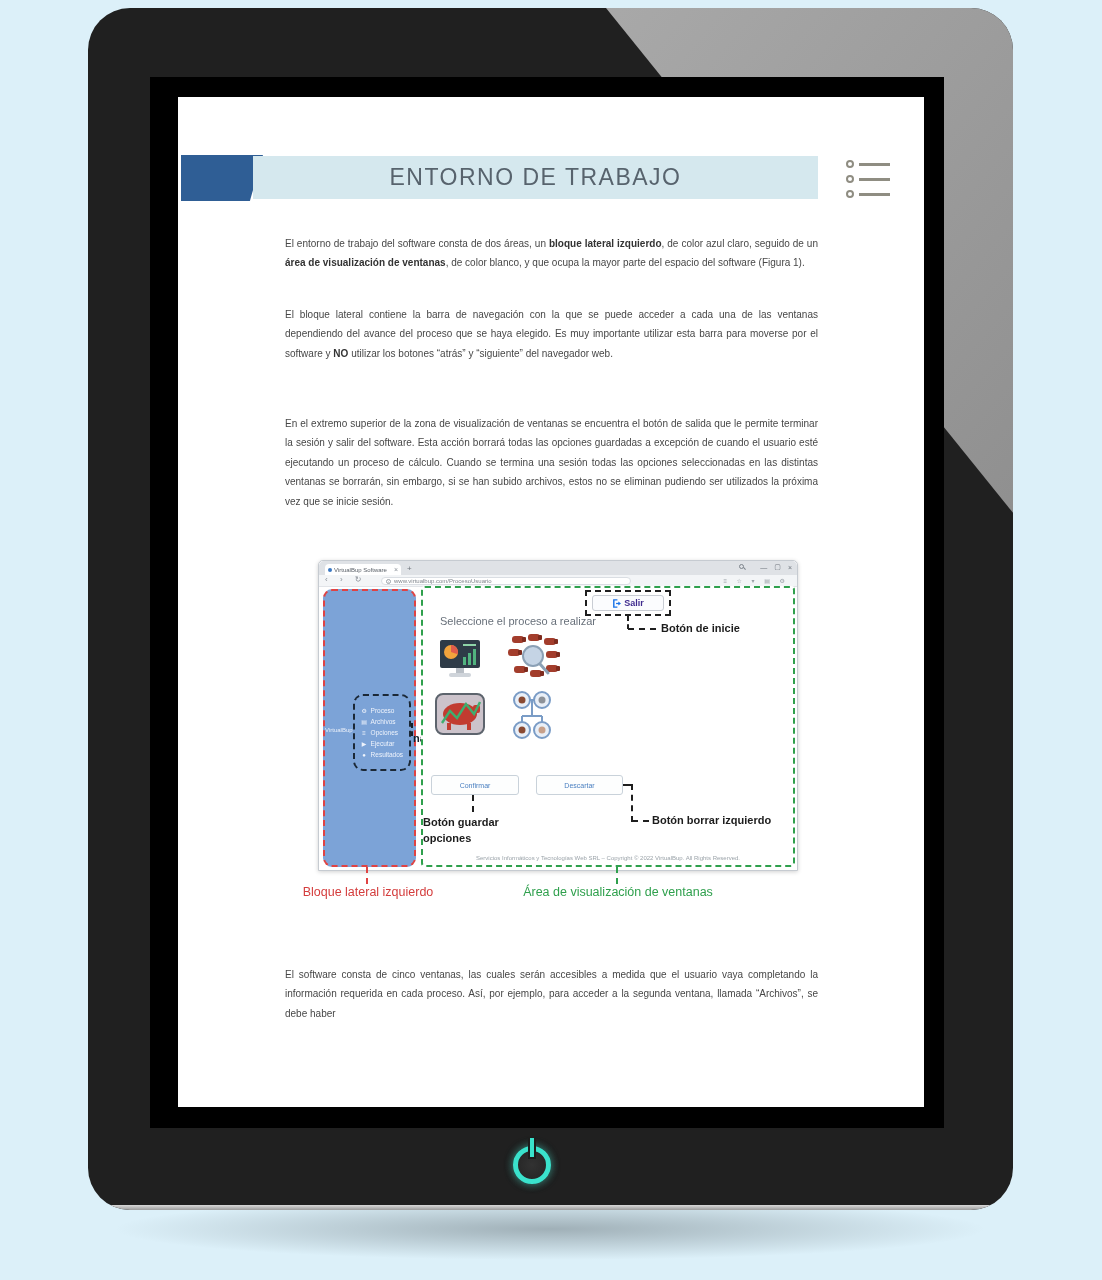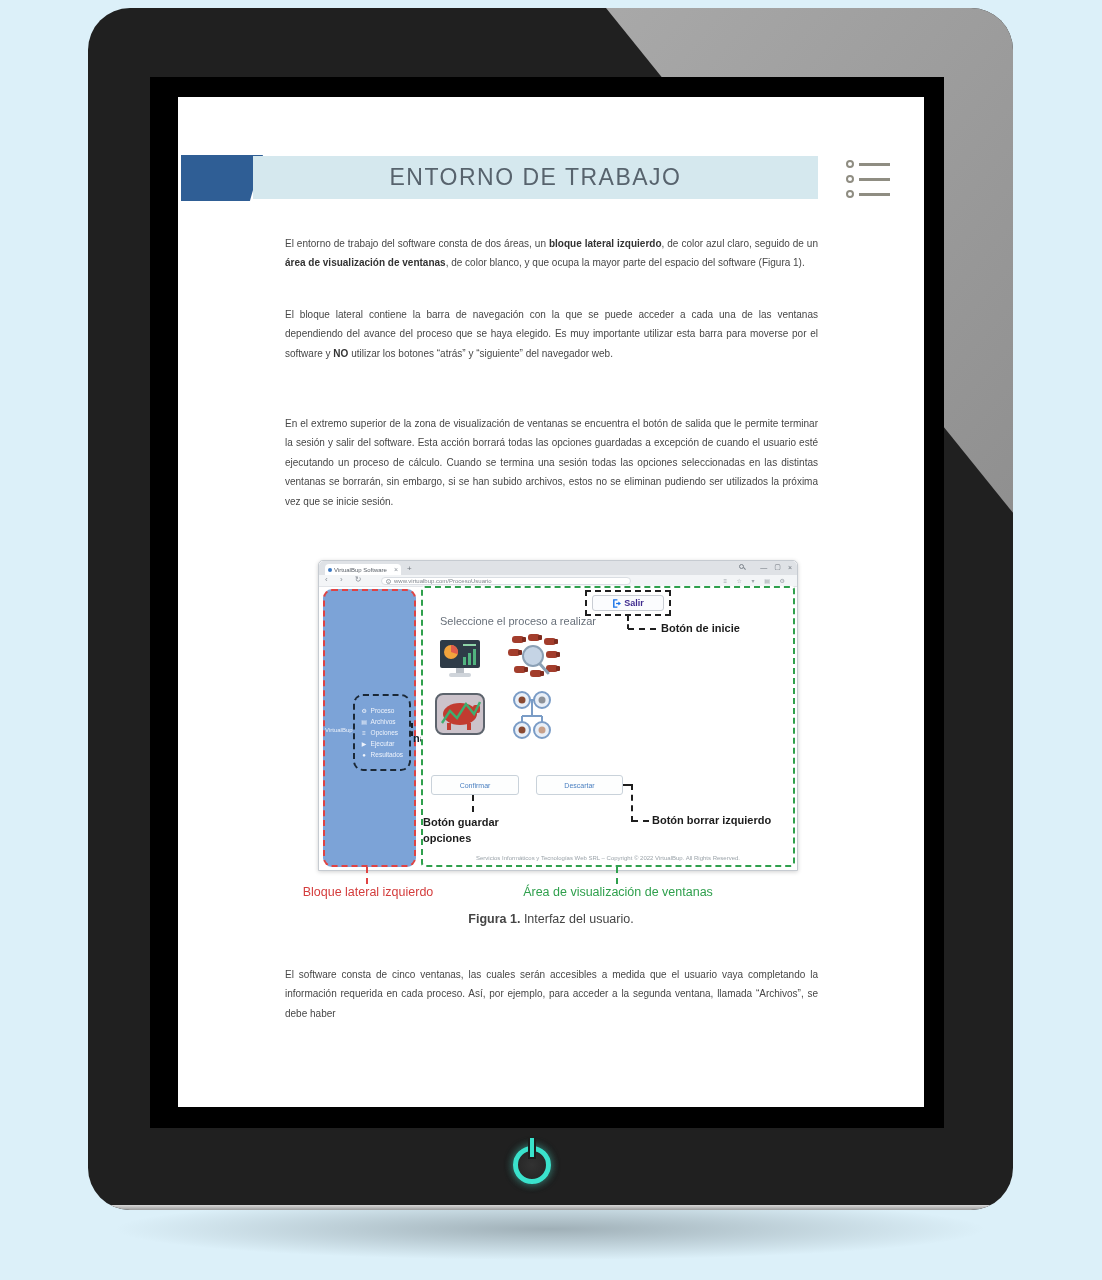--- a/index.html
+++ b/index.html
@@ -315,23 +315,20 @@
 
           </div>
         </div>
       </div>
 
       <div class="conn-red"></div>
       <div class="conn-green"></div>
       <div class="lbl-red">Bloque lateral izquierdo</div>
       <div class="lbl-green">Área de visualización de ventanas</div>
 
-      <div class="caption">
-        <b>Figura 1.</b><span> Interfaz del usuario.</span>
-      </div>
 
       <p class="para" id="p4"><span>El software consta de cinco ventanas, las cuales serán accesibles a medida que el usuario vaya completando la información requerida en cada proceso. Así, por ejemplo, para acceder a la segunda ventana, llamada “Archivos”, se debe haber</span></p>
 
     </div>
   </div>
 
   <div class="power">
     <div class="power-ring"></div>
     <div class="power-bar"></div>
   </div>

